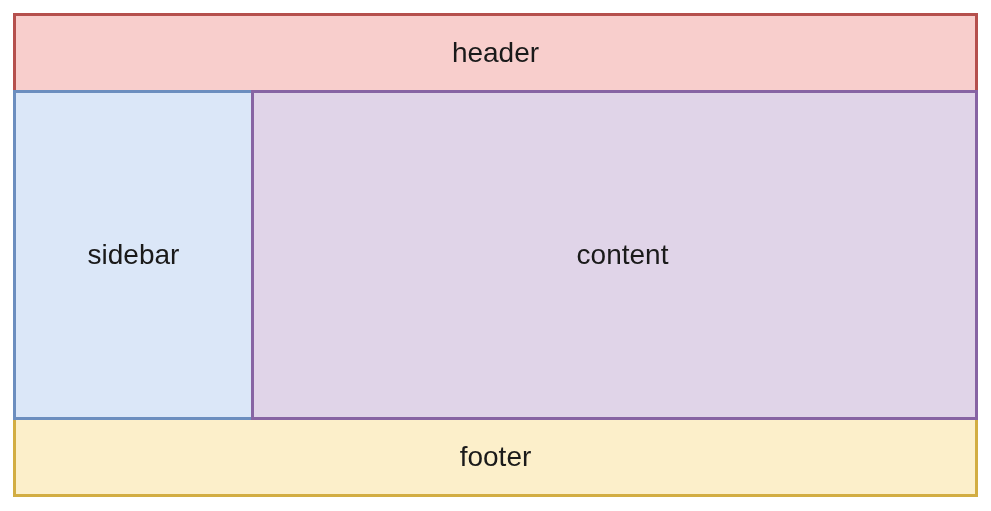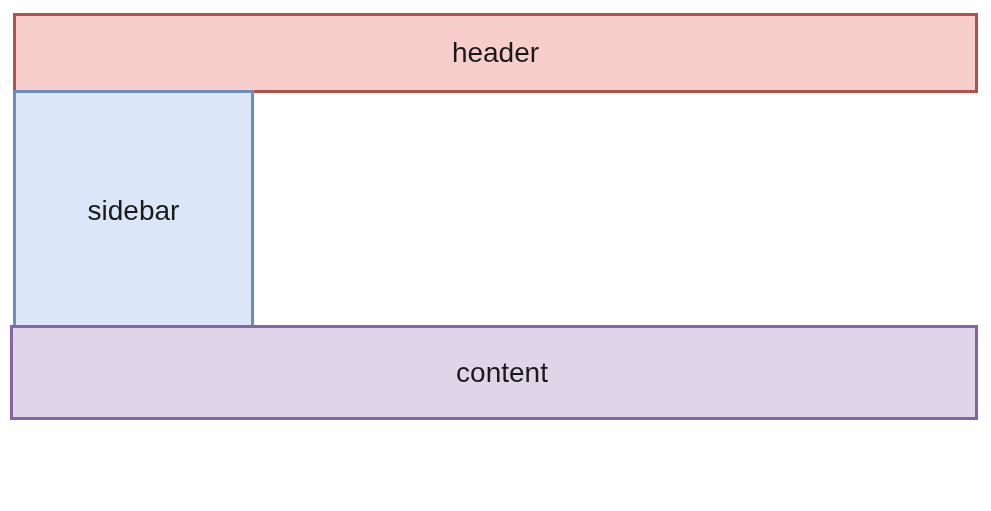--- a/index.html
+++ b/index.html
@@ -41,21 +41,21 @@
   .region-header {
     height: 80px;
     flex: 0 0 80px;
     position: relative;
     z-index: 1;
   }
   .middle-row {
     flex: 0 0 324px;
     height: 324px;
     display: flex;
-    flex-direction: column;
+    flex-direction: row;
     position: relative;
     z-index: 2;
   }
   .region-sidebar {
     width: 241px;
     flex: 0 0 241px;
     margin-top: -3px;
     margin-bottom: -3px;
     height: 330px;
   }
@@ -90,15 +90,18 @@
     <div class="middle-row">
       <div class="region region-sidebar" style="background-color: rgb(219, 231, 248); border-color: rgb(108, 142, 191); color: rgb(26, 26, 26);">
         <span class="region-label">sidebar</span>
       </div>
 
       <div class="region region-content" style="background-color: rgb(224, 212, 232); border-color: rgb(135, 100, 163); color: rgb(26, 26, 26);">
         <span class="region-label">content</span>
       </div>
     </div>
 
+    <div class="region region-footer" style="background-color: rgb(252, 239, 202); border-color: rgb(210, 173, 67); color: rgb(26, 26, 26);">
+      <span class="region-label">footer</span>
+    </div>
 
   </div>
 </div>
 
 </body></html>

